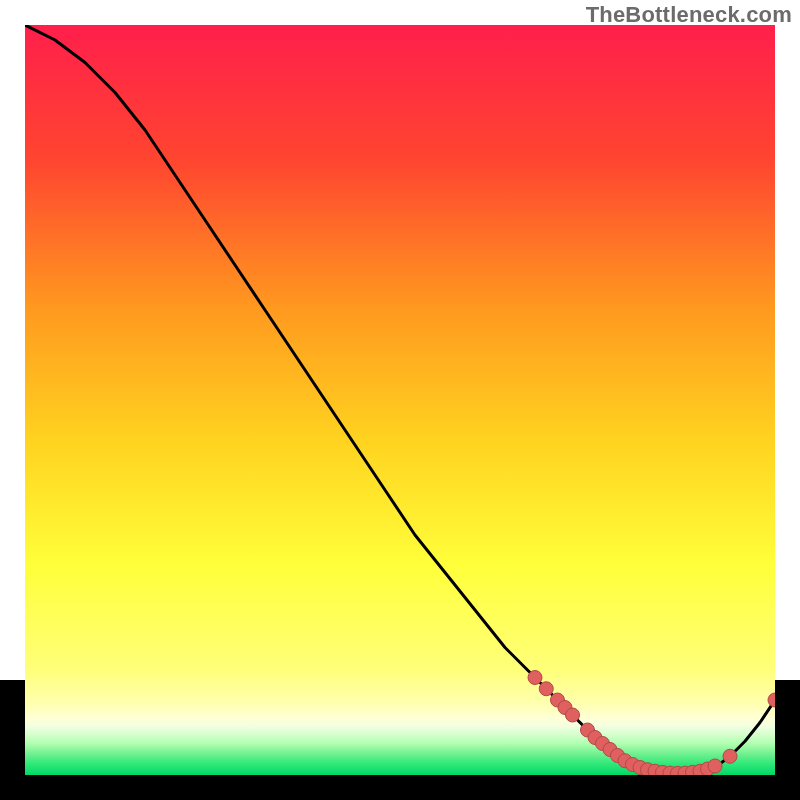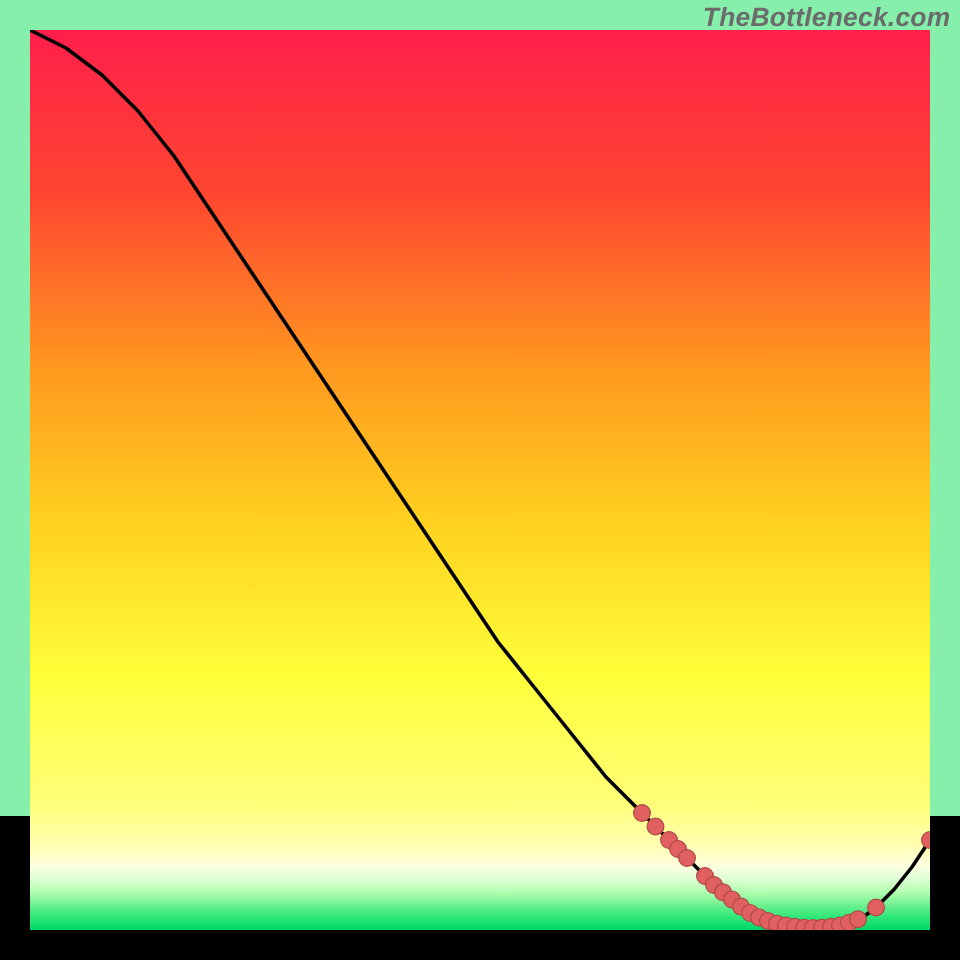--- a/index.html
+++ b/index.html
@@ -8,22 +8,21 @@
     width: 800px;
     height: 800px;
     background: #000;
     overflow: hidden;
     font-family: Arial, Helvetica, sans-serif;
   }
   .stage {
     position: relative;
     width: 800px;
     height: 680px;
-    background: #86efac;
-    font-style: italic;
+    background: #ffffff;
   }
   .plot {
     position: absolute;
     left: 25px;
     top: 25px;
     width: 750px;
     height: 750px;
   }
   .gradient {
     position: absolute;

